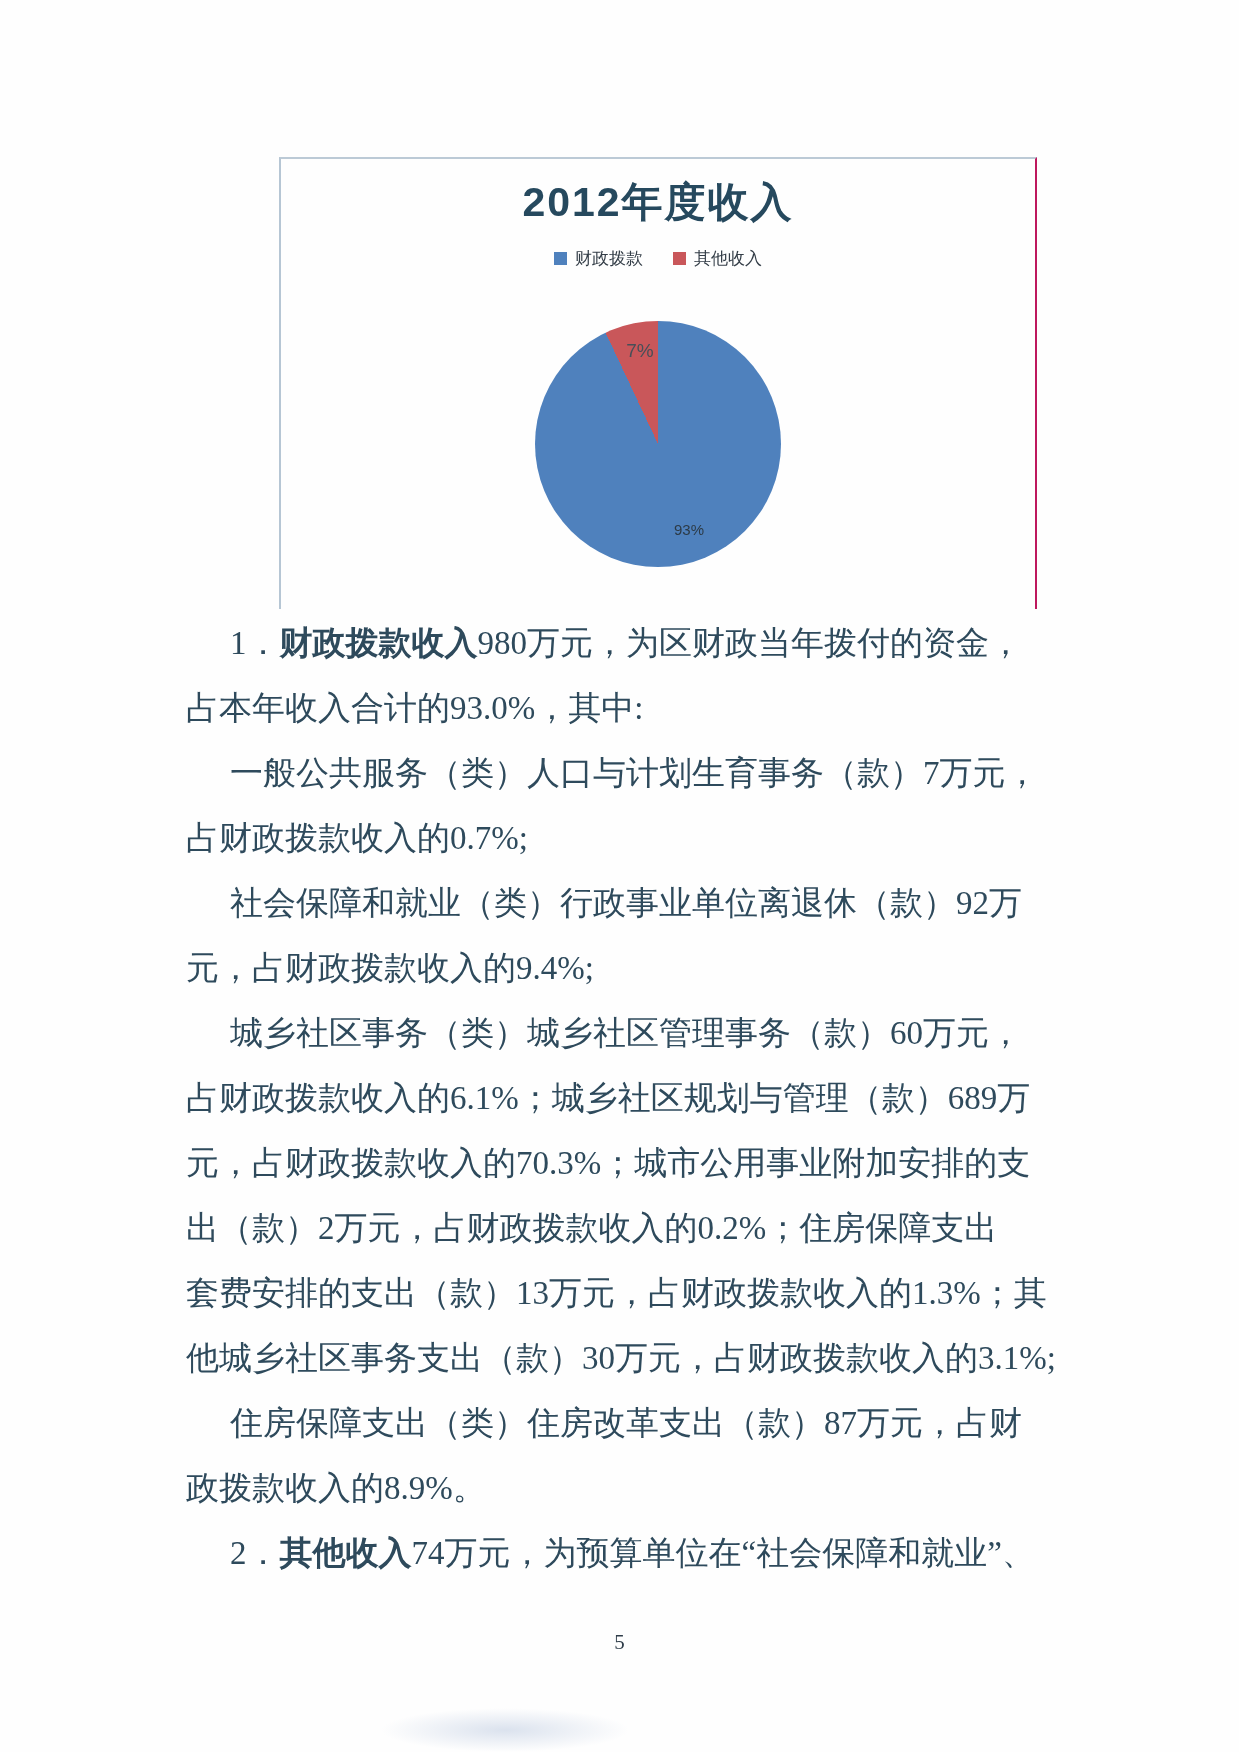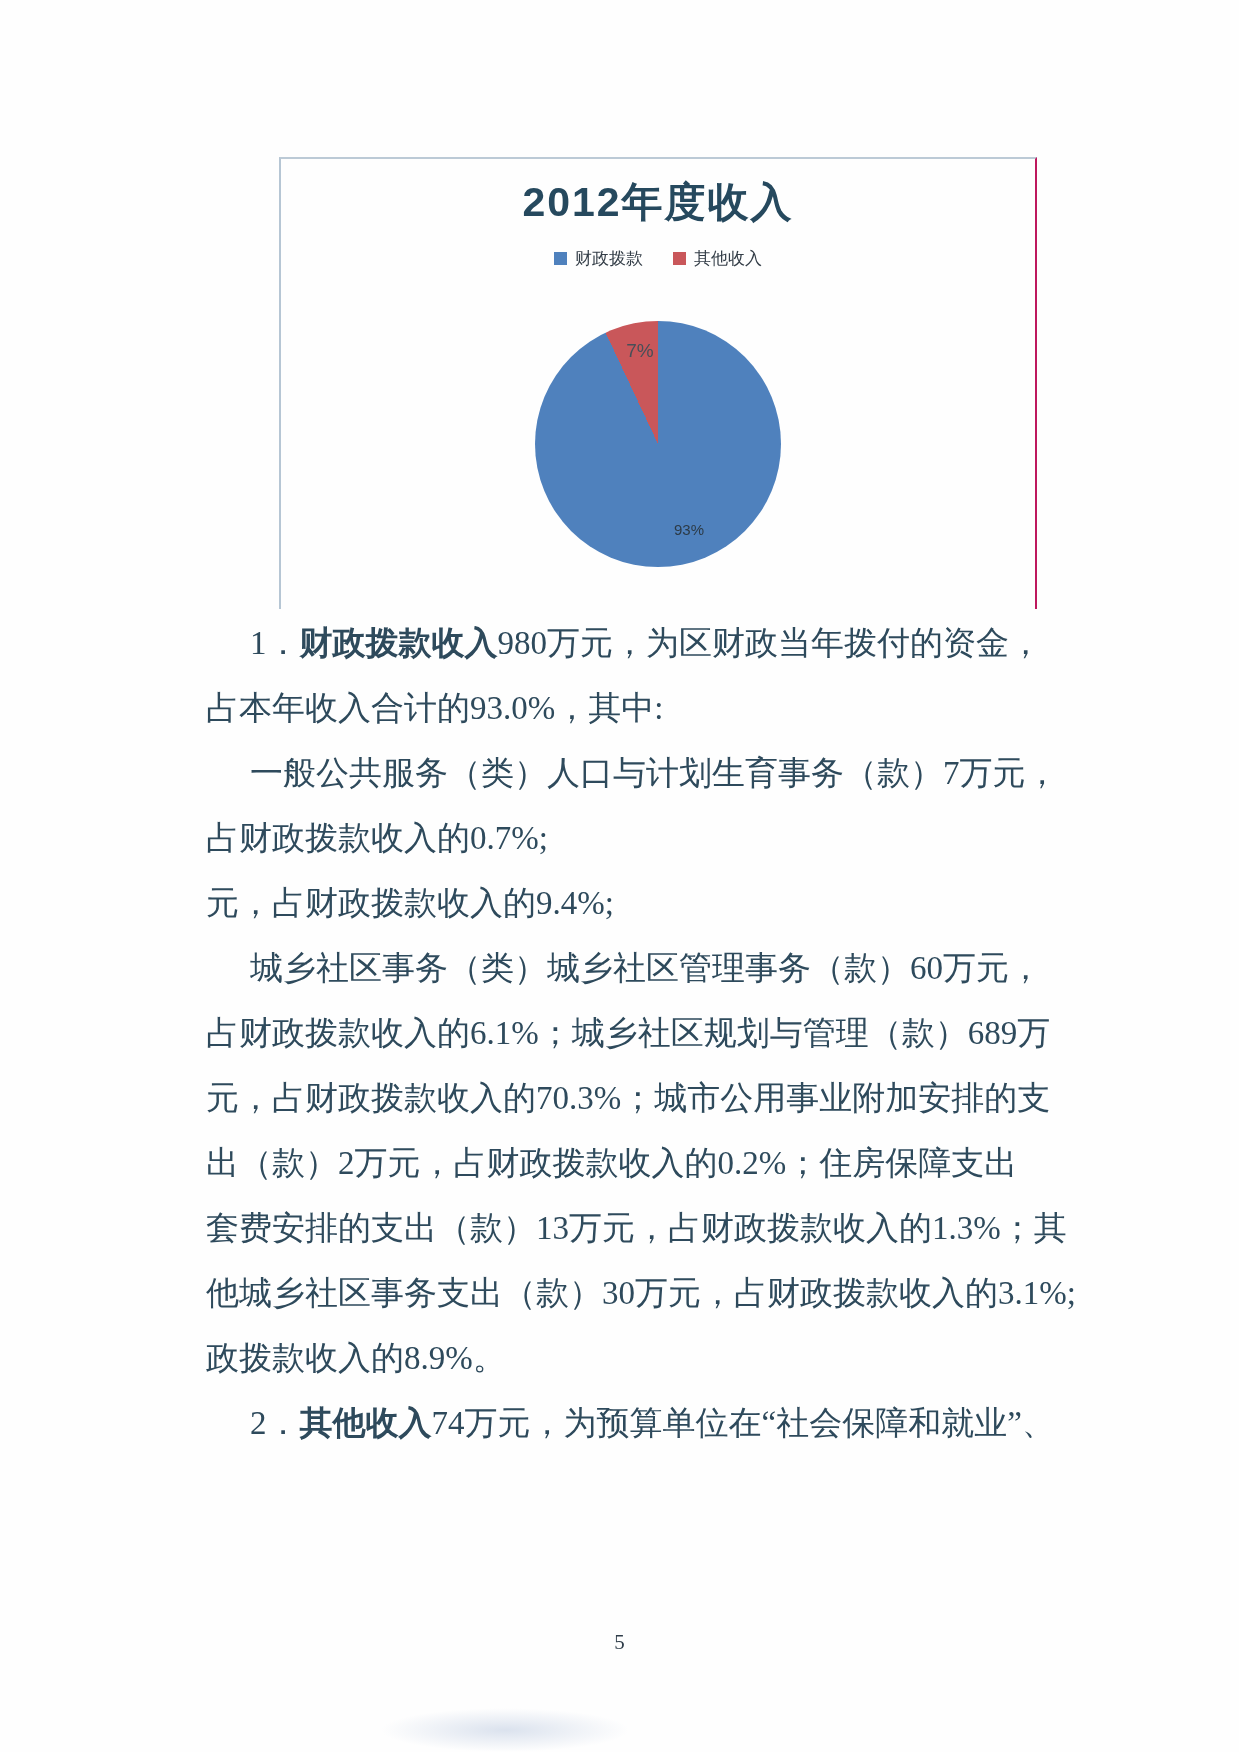--- a/index.html
+++ b/index.html
@@ -18,21 +18,21 @@
   .legend-item{display:flex;align-items:center;gap:8px;}
   .swatch{width:13px;height:13px;display:inline-block;}
   .pie{position:absolute;left:254px;top:162px;width:246px;height:246px;border-radius:50%;}
   .slice-label{position:absolute;transform:translate(-50%,-50%);
         font-family:"Liberation Sans",sans-serif;}
   .label-other{left:359px;top:192px;font-size:19px;color:#474f58;}
   .label-fiscal{left:408px;top:370px;font-size:15px;color:#2c3a46;}
   
   .body-text{position:absolute;left:186px;top:611px;width:890px;
         font-size:33px;color:#2e4a5c;}
-  .line{height:65px;line-height:65px;white-space:nowrap;margin-left:20px;}
+  .line{height:65px;line-height:65px;white-space:nowrap;}
   .line.indent{padding-left:44px;}
   .bold{font-weight:bold;}
   
   .page-number{position:absolute;left:0;right:0;top:1630px;text-align:center;
         font-size:21px;color:#2f3d49;}
   .scan-smudge{position:absolute;left:380px;top:1708px;width:250px;height:44px;
         background:radial-gradient(ellipse at center,rgba(176,192,218,0.45),rgba(176,192,218,0) 70%);}
 </style>
 </head>
 <body>
@@ -54,27 +54,29 @@
     <div class="pie" id="pie" style="background: conic-gradient(from -25.2deg, rgb(201, 87, 90) 0deg, rgb(201, 87, 90) 25.2deg, rgb(79, 129, 189) 25.2deg, rgb(79, 129, 189) 360deg);"></div>
     <div class="slice-label label-other">7%</div>
     <div class="slice-label label-fiscal">93%</div>
   </div>
 
   <div class="body-text" id="bodyText">
       <div class="line indent"><span>1．</span><span class="bold">财政拨款收入</span><span>980万元，为区财政当年拨付的资金，</span></div>
       <div class="line"><span>占本年收入合计的93.0%，其中:</span></div>
       <div class="line indent"><span>一般公共服务（类）人口与计划生育事务（款）7万元，</span></div>
       <div class="line"><span>占财政拨款收入的0.7%;</span></div>
+      <div class="line indent"><span>社会保障和就业（类）行政事业单位离退休（款）92万</span></div>
       <div class="line"><span>元，占财政拨款收入的9.4%;</span></div>
       <div class="line indent"><span>城乡社区事务（类）城乡社区管理事务（款）60万元，</span></div>
       <div class="line"><span>占财政拨款收入的6.1%；城乡社区规划与管理（款）689万</span></div>
       <div class="line"><span>元，占财政拨款收入的70.3%；城市公用事业附加安排的支</span></div>
       <div class="line"><span>出（款）2万元，占财政拨款收入的0.2%；住房保障支出</span></div>
       <div class="line"><span>套费安排的支出（款）13万元，占财政拨款收入的1.3%；其</span></div>
       <div class="line"><span>他城乡社区事务支出（款）30万元，占财政拨款收入的3.1%;</span></div>
+      <div class="line indent"><span>住房保障支出（类）住房改革支出（款）87万元，占财</span></div>
       <div class="line"><span>政拨款收入的8.9%。</span></div>
       <div class="line indent"><span>2．</span><span class="bold">其他收入</span><span>74万元，为预算单位在“社会保障和就业”、</span></div>
     </div>
 
   <div class="page-number">5</div>
   <div class="scan-smudge"></div>
 
 </div>
 
 </body></html>

